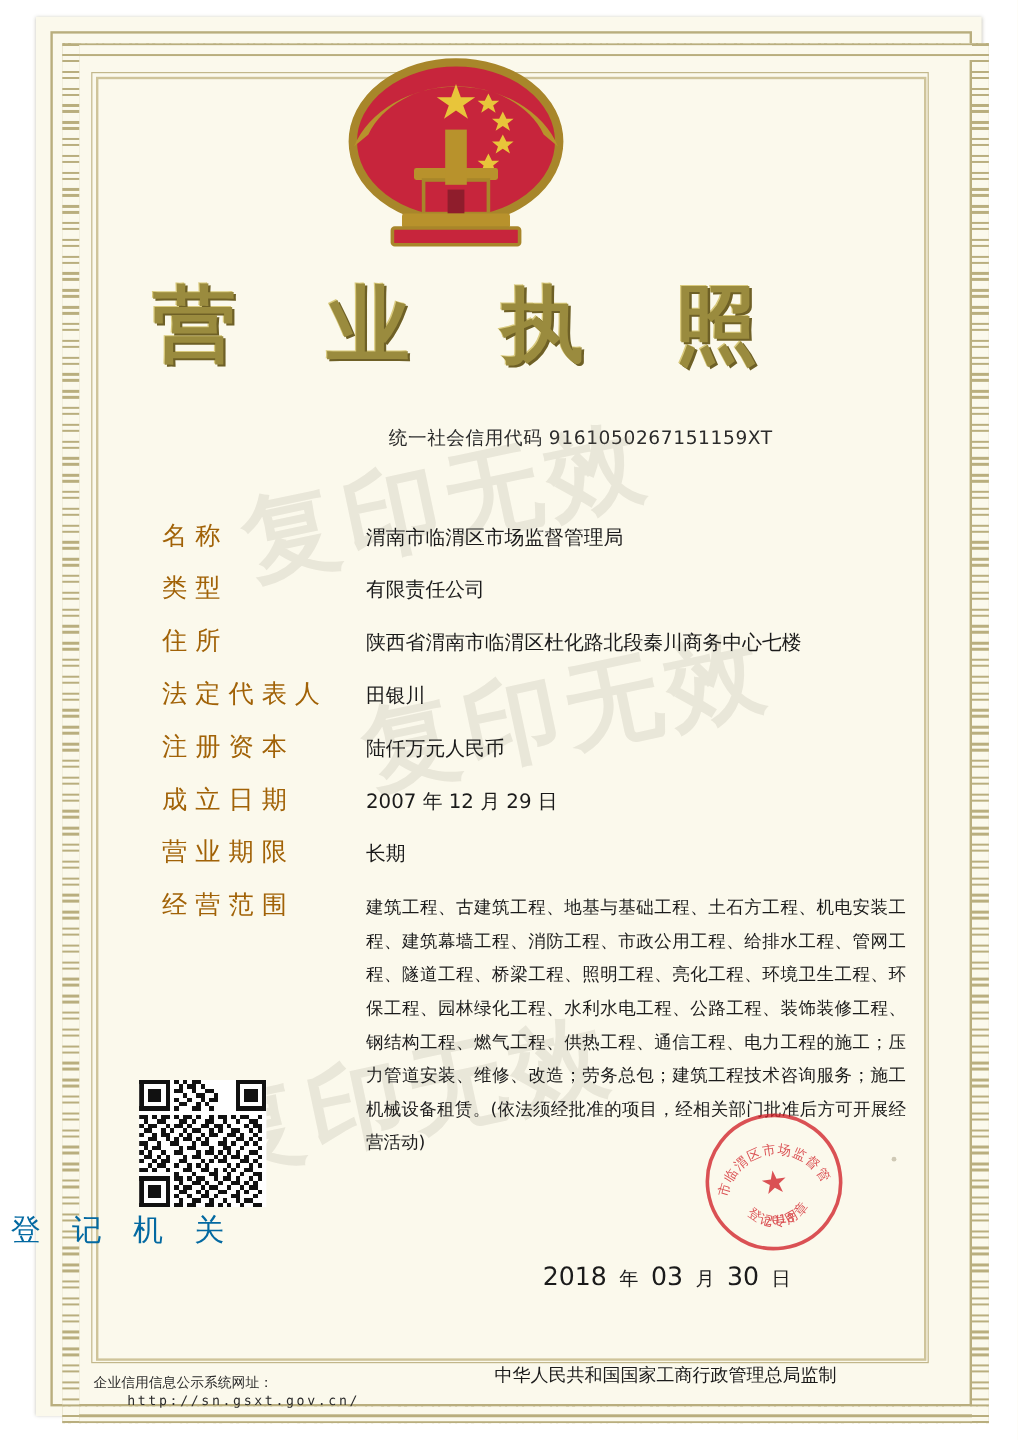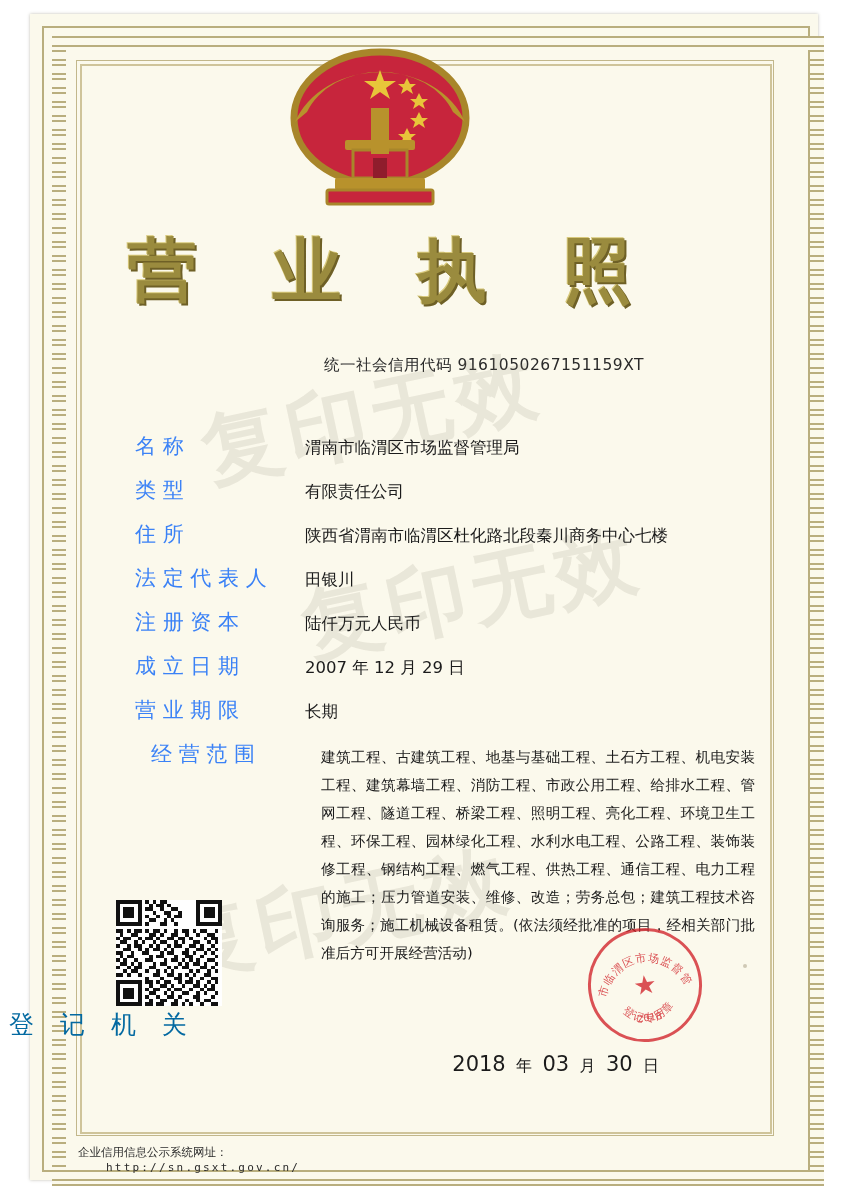--- a/index.html
+++ b/index.html
@@ -115,41 +115,41 @@
   .row{
     display:flex;
     align-items:flex-start;
     margin-bottom:16px;
   }
   .lbl{
     width:170px;
     flex:0 0 170px;
     font-family:"DejaVu Serif", serif;
     font-size:21px;
-    color:#3b82f6;
+    color:#a16207;
     display:flex;
     justify-content:space-between;
     padding-right:16px;
     box-sizing:border-box;
     letter-spacing:0;
   }
   .val{
     flex:1;
     font-family:"DejaVu Sans", sans-serif;
     font-size:16.5px;
     line-height:25px;
     color:#1b1b1b;
     padding-top:3px;
   }
   .scope{
     font-size:14.6px;
     line-height:28px;
     text-align:justify;
   }
-  .row-scope .lbl{padding-top:0;margin-left:16px;}
+  .row-scope .lbl{padding-top:0;}
 
   
   .qr{
     position:absolute;
     left:116px;top:900px;
     width:106px;height:106px;
     background:#ffffff;
   }
 
   
@@ -560,15 +560,16 @@
     <span class="num">03</span>
     <span class="cn">月</span>
     <span class="num">30</span>
     <span class="cn">日</span>
   </div>
 
   <div class="footer-left">
     <div>企业信用信息公示系统网址：</div>
     <div class="url">http://sn.gsxt.gov.cn/</div>
   </div>
+  <div class="footer-right">中华人民共和国国家工商行政管理总局监制</div>
 
   <div class="dot"></div>
 </div>
 
 </body></html>

